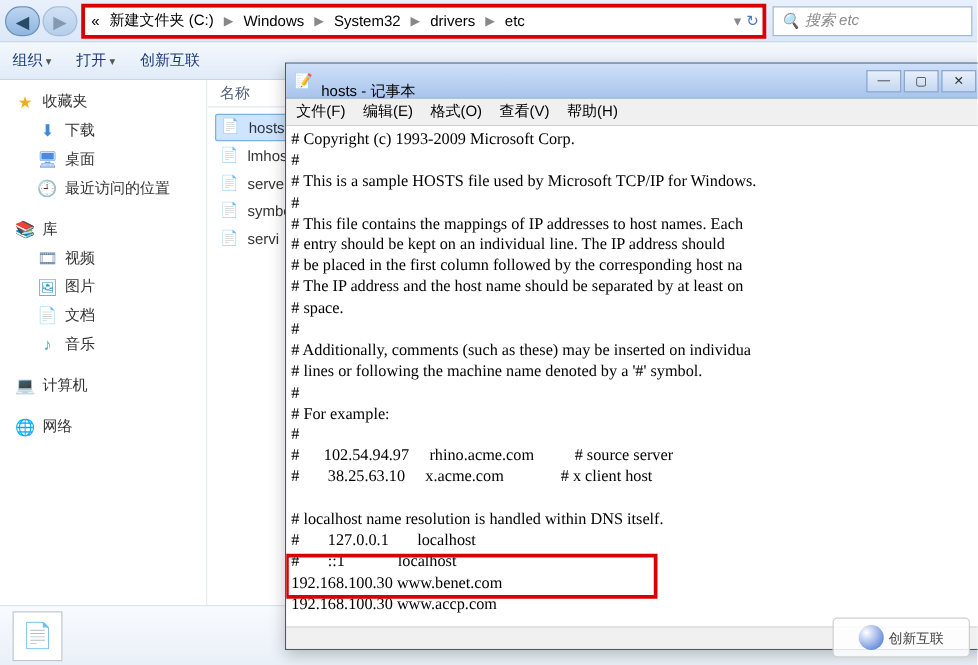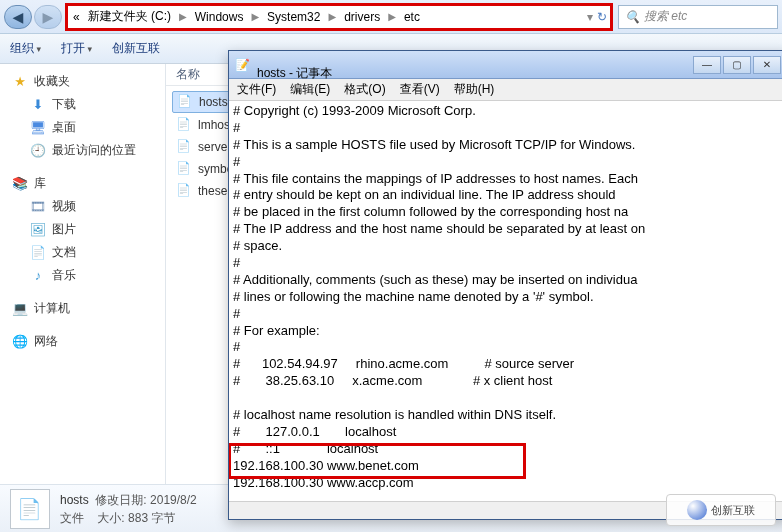--- a/index.html
+++ b/index.html
@@ -49,21 +49,21 @@
 
 .notepad { position:absolute; left:228px; top:50px; width:560px; height:470px; background:#fff; border:1px solid #3a5a8a; box-shadow:0 4px 12px rgba(0,0,0,.25); display:flex; flex-direction:column; }
 .np-title { height:28px; background:linear-gradient(#cfe0f8,#a8c4ec); display:flex; align-items:center; padding:0 6px; border-bottom:1px solid #7a9ac8; }
 .np-title .ico { width:16px;height:16px;margin-right:6px;display:inline-flex;align-items:center;justify-content:center;color:#4a6a9a;font-size:12px; }
 .np-title .txt { flex:1; color:#000;margin-top:17px; }
 .np-title .wbtns { display:flex; gap:2px; }
 .np-title .wbtn { width:28px; height:18px; background:linear-gradient(#e8f0fb,#c4d8f0); border:1px solid #8aa8d0; font-size:10px; display:flex;align-items:center;justify-content:center; color:#333;}
 .np-menu { height:22px; background:#f0f0f0; border-bottom:1px solid #d0d0d0; display:flex; align-items:center; padding:0 2px; gap:2px; }
 .np-menu span { padding:2px 6px; }
 .np-body { flex:1; overflow:auto; background:#fff; padding:2px 4px; position:relative; }
-.np-body pre { font-family: Liberation Sans, sans-serif; font-size:13px; line-height:1.3; white-space:pre; }
+.np-body pre { font-family: Liberation Serif, serif; font-size:13px; line-height:1.3; white-space:pre; }
 .hosts-hl { position:absolute; border:3px solid #d80000; left:-1px; width:298px; height:36px; top:342px; pointer-events:none;}
 .np-status { height:18px; background:#f0f0f0; border-top:1px solid #d0d0d0; }
 
 
 .watermark { position:absolute; right:6px; bottom:6px; width:110px; height:32px; background:rgba(255,255,255,.85); border:1px solid #d0d0d0; border-radius:4px; display:flex;align-items:center;justify-content:center; font-size:11px; color:#444; gap:4px;}
 .watermark .logo { width:20px;height:20px;border-radius:50%;background:radial-gradient(circle at 30% 30%, #fff,#3a6ad0);}
 
 
 .c-star{color:#e8b020}.c-dl{color:#3a8ad8}.c-desk{color:#4a8ae0}.c-clock{color:#6a8aa8}.c-lib{color:#e0a040}.c-vid{color:#6a8ab0}.c-pic{color:#3a9ac8}.c-doc{color:#c08a60}.c-mus{color:#4aa0d8}.c-comp{color:#4a7ab0}.c-net{color:#4a7ab0}
 </style>
@@ -178,32 +178,28 @@
         <div class="file-row">
             <span class="file-ico">📄</span>
             <span>server</span>
           </div>
         <div class="file-row">
             <span class="file-ico">📄</span>
             <span>symbol</span>
           </div>
         <div class="file-row">
             <span class="file-ico">📄</span>
-            <span>these</span>
+            <span>servi</span>
           </div>
       </div>
     </div>
   </div>
 
   <div class="details">
     <div class="big-ico">📄</div>
-    <div class="meta">
-      <div><span class="fn">hosts</span>&nbsp;&nbsp;<span>修改日期:</span> <span>2019/8/2</span></div>
-      <div><span>文件</span>&nbsp;&nbsp;&nbsp;&nbsp;<span>大小:</span> <span>883 字节</span></div>
-    </div>
   </div>
 </div>
 
 <div class="notepad">
   <div class="np-title">
     <span class="ico">📝</span>
     <span class="txt">hosts - 记事本</span>
     <span class="wbtns">
       <span class="wbtn">―</span>
       <span class="wbtn">▢</span>

